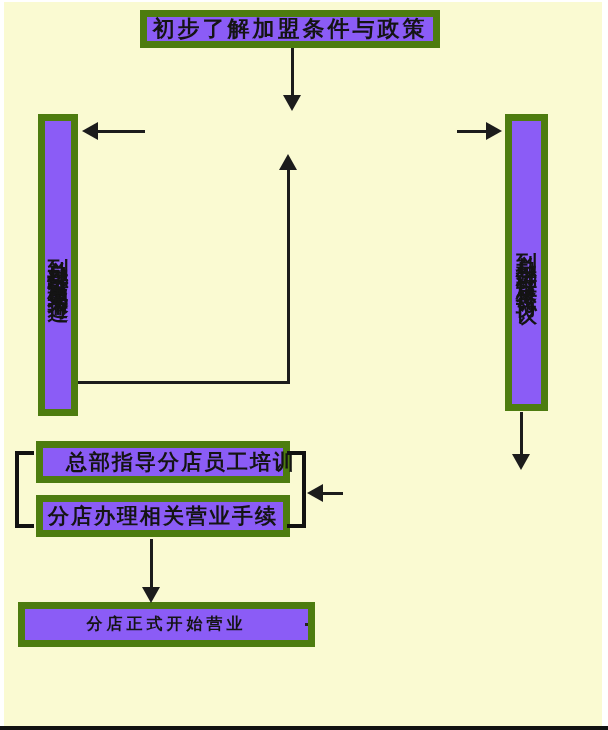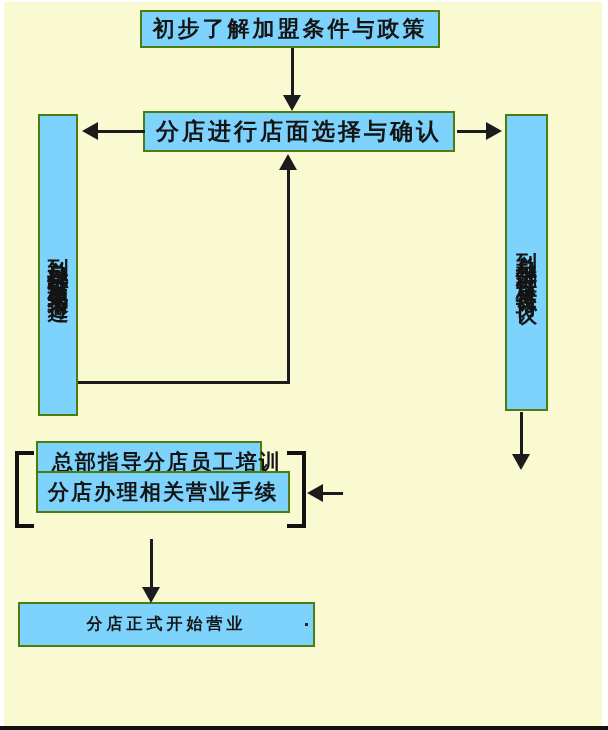--- a/index.html
+++ b/index.html
@@ -11,21 +11,21 @@
   .bg {
     position:absolute; left:4px; top:2px; width:598px; height:726px;
     background:#FAFAD2;
   }
   .bottom-line {
     position:absolute; left:0; top:726px; width:608px; height:4px;
     background:#111111;
   }
   .node {
     position:absolute; box-sizing:border-box;
-    background:#7dd3fc; border:2px solid #4d7c0f;
+    background:#8b5cf6; border:7px solid #4d7c0f;
     display:flex; align-items:center; justify-content:center;
     color:#141414; font-weight:bold;
   }
   .h-label { white-space:nowrap; }
   .v-label {
     writing-mode:vertical-rl; -webkit-writing-mode:vertical-rl;
     text-orientation:upright; -webkit-text-orientation:upright;
     white-space:nowrap;
   }
   .line { position:absolute; background:#1c1c1c; }
@@ -42,38 +42,35 @@
   .dot { position:absolute; left:305px; top:623px; width:3px; height:3px; background:#222; }
 
   
   .n-intro      { left:140px; top:10px;  width:300px; height:38px;  font-size:22px; letter-spacing:3px; }
   .n-selection  { left:143px; top:111px; width:312px; height:41px;  font-size:23px; letter-spacing:3px; }
   .n-fail       { left:38px;  top:114px; width:40px;  height:302px; font-size:21px; }
   .n-fail .v-label { letter-spacing:4px; }
   .n-sign       { left:505px; top:114px; width:43px;  height:297px; font-size:21px; }
   .n-sign .v-label { letter-spacing:5px; }
   .n-decoration { left:343px; top:472px; width:254px; height:40px;  font-size:21px; letter-spacing:2px; }
-  .n-training   { left:36px;  top:441px; width:226px; height:42px;  font-size:21px; letter-spacing:2px;padding-left:36px; }
-  .n-license    { left:36px;  top:471px; width:254px; height:42px;  font-size:21px; letter-spacing:2px; }
+  .n-training   { left:36px;  top:441px; width:254px; height:42px;  font-size:21px; letter-spacing:2px;padding-left:36px; }
+  .n-license    { left:36px;  top:495px; width:254px; height:42px;  font-size:21px; letter-spacing:2px; }
   .n-opening    { left:18px;  top:602px; width:297px; height:45px;  font-size:16px; letter-spacing:4px; }
 </style>
 </head>
 <body>
 
 <div class="canvas">
   <div class="bg"></div>
   <div class="bottom-line"></div>
 
   <div class="node n-intro">
     <span class="h-label">初步了解加盟条件与政策</span>
   </div>
 
-  <div class="node n-selection">
-    <span class="h-label">分店进行店面选择与确认</span>
-  </div>
 
   <div class="node n-fail">
     <span class="v-label">到总部进行审核如果未通过</span>
   </div>
 
   <div class="node n-sign">
     <span class="v-label">到总部进行审核签订协议</span>
   </div>
 
 

